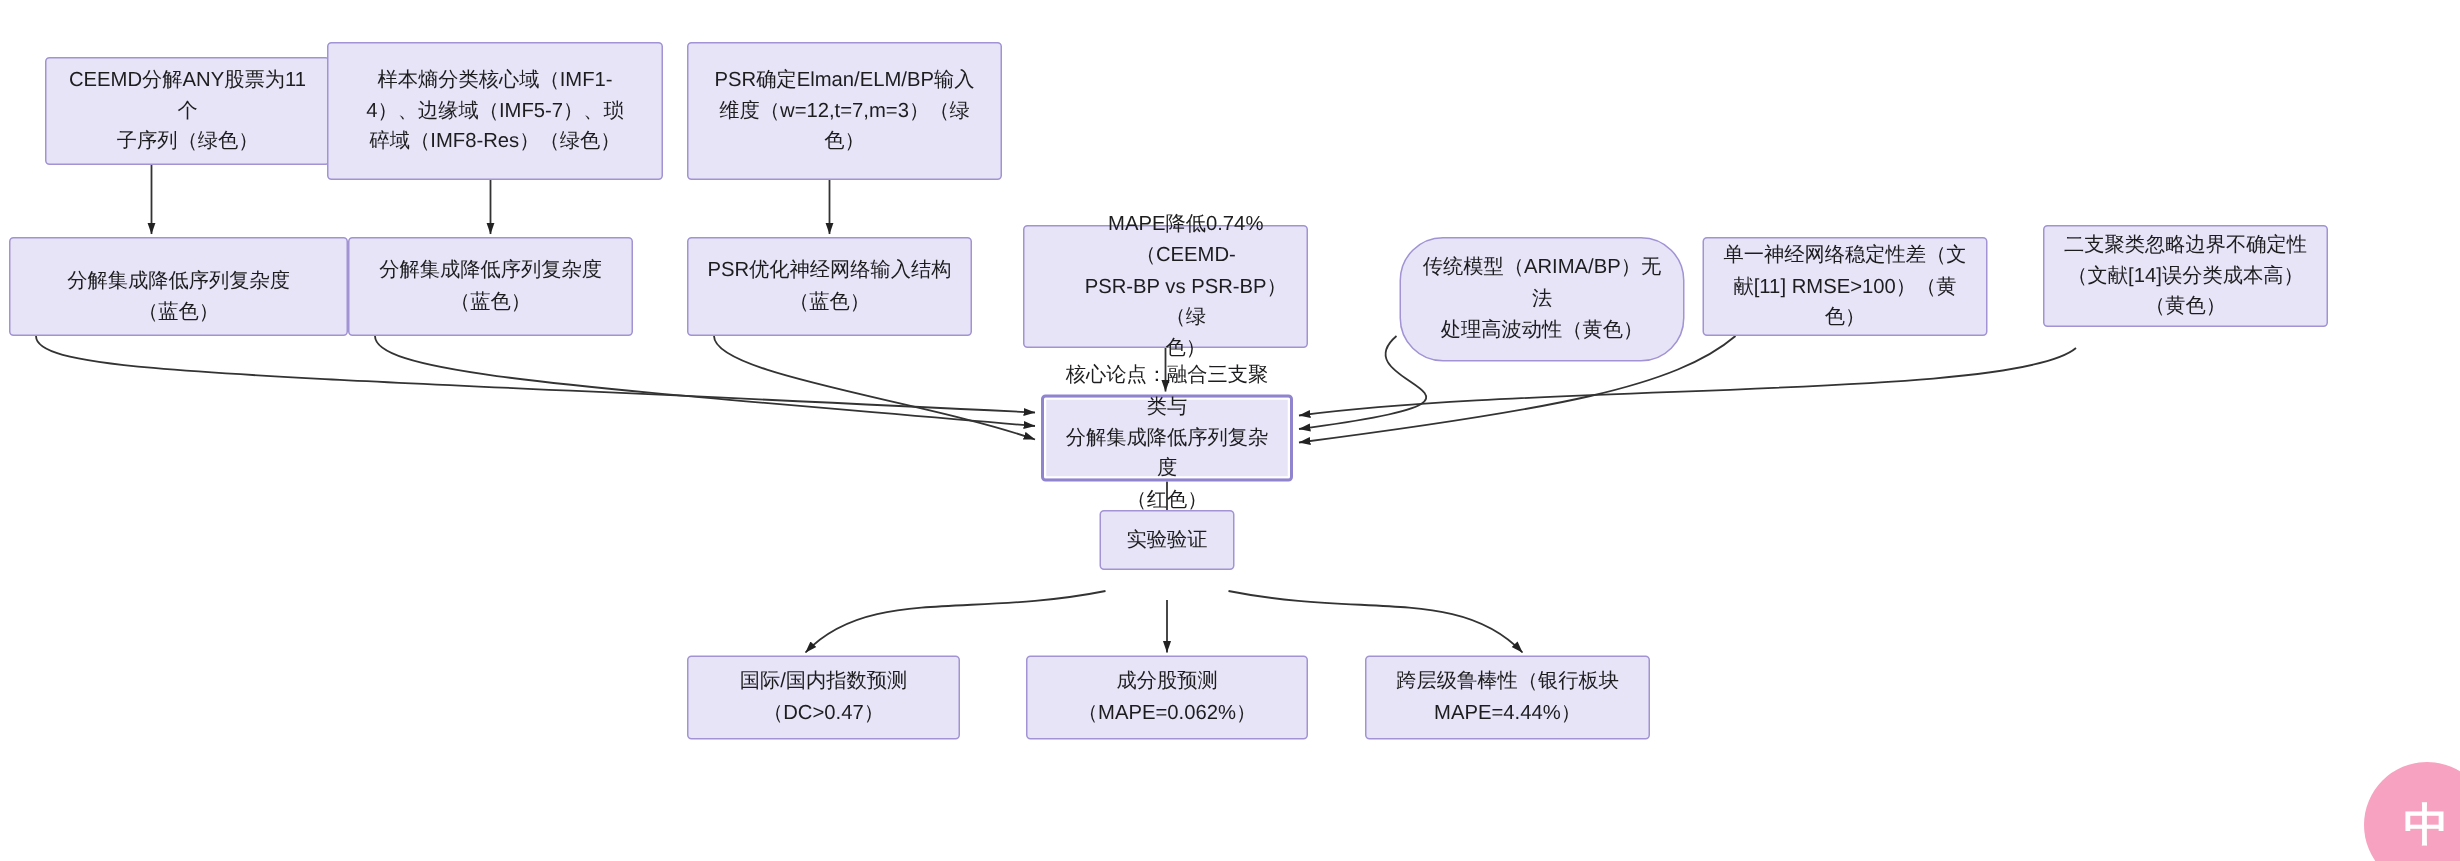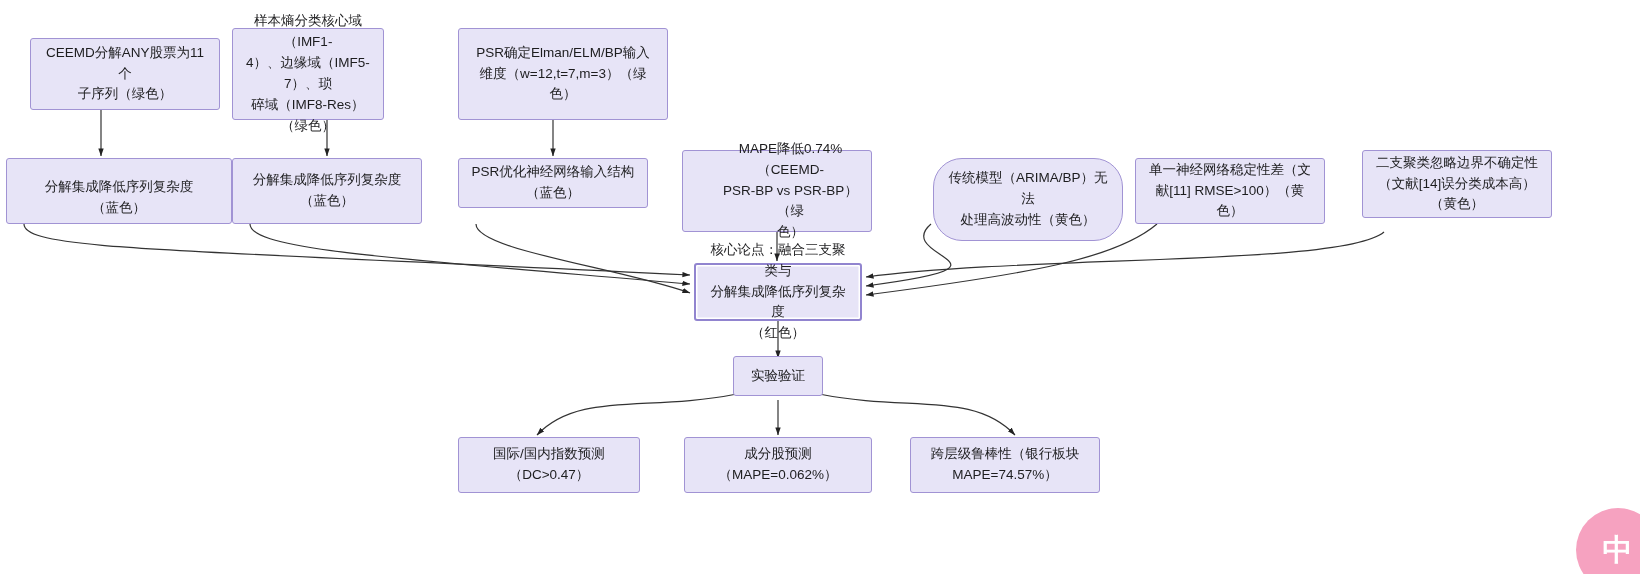--- a/index.html
+++ b/index.html
@@ -94,39 +94,39 @@
         <path d="M 778 400 L 778 435" marker-end="url(#arrow)"></path>
         <path d="M 819 394 C 909 412, 973 391, 1015 435" marker-end="url(#arrow)"></path>
       </g>
   </svg>
 
   <div id="nodes-layer">
       <div class="node" style="left: 6px; top: 38px; width: 190px; height: 72px; margin-left: 24px;">
         <span class="node-label">CEEMD分解ANY股票为11个
 子序列（绿色）</span>
       </div>
-      <div class="node" style="left: 232px; top: 28px; width: 152px; height: 92px;">
+      <div class="node" style="left: 218px; top: 28px; width: 224px; height: 92px;">
         <span class="node-label">样本熵分类核心域（IMF1-
 4）、边缘域（IMF5-7）、琐
 碎域（IMF8-Res）（绿色）</span>
       </div>
       <div class="node" style="left: 458px; top: 28px; width: 210px; height: 92px;">
         <span class="node-label">PSR确定Elman/ELM/BP输入
 维度（w=12,t=7,m=3）（绿
 色）</span>
       </div>
       <div class="node" style="left: 6px; top: 158px; width: 226px; height: 66px; align-items: flex-end;">
         <span class="node-label">分解集成降低序列复杂度
 （蓝色）</span>
       </div>
       <div class="node" style="left: 232px; top: 158px; width: 190px; height: 66px;">
         <span class="node-label">分解集成降低序列复杂度
 （蓝色）</span>
       </div>
-      <div class="node" style="left: 458px; top: 158px; width: 190px; height: 50px;">
+      <div class="node" style="left: 458px; top: 158px; width: 190px; height: 66px;">
         <span class="node-label">PSR优化神经网络输入结构
 （蓝色）</span>
       </div>
       <div class="node" style="left: 682px; top: 150px; width: 190px; height: 82px; padding-left: 36px;">
         <span class="node-label">MAPE降低0.74%（CEEMD-
 PSR-BP vs PSR-BP）（绿
 色）</span>
       </div>
       <div class="node" style="left: 933px; top: 158px; width: 190px; height: 83px; border-radius: 29px;">
         <span class="node-label">传统模型（ARIMA/BP）无法
@@ -139,34 +139,34 @@
       <div class="node" style="left: 1362px; top: 150px; width: 190px; height: 68px;">
         <span class="node-label">二支聚类忽略边界不确定性
 （文献[14]误分类成本高）
 （黄色）</span>
       </div>
       <div class="node core" style="left: 694px; top: 263px; width: 168px; height: 58px;">
         <span class="node-label">核心论点：融合三支聚类与
 分解集成降低序列复杂度
 （红色）</span>
       </div>
-      <div class="node" style="left: 733px; top: 356px; width: 90px; height: 40px;">
+      <div class="node" style="left: 733px; top: 340px; width: 90px; height: 40px;">
         <span class="node-label">实验验证</span>
       </div>
       <div class="node" style="left: 458px; top: 437px; width: 182px; height: 56px;">
         <span class="node-label">国际/国内指数预测
 （DC&gt;0.47）</span>
       </div>
       <div class="node" style="left: 684px; top: 437px; width: 188px; height: 56px;">
         <span class="node-label">成分股预测
 （MAPE=0.062%）</span>
       </div>
       <div class="node" style="left: 910px; top: 437px; width: 190px; height: 56px;">
         <span class="node-label">跨层级鲁棒性（银行板块
-MAPE=74.57%）</span>
+MAPE=4.44%）</span>
       </div>
     </div>
 
   <div class="watermark" style="left: 1576px; top: 508px;">
     <span>中</span>
   </div>
 
 </div>
 
 </body></html>

